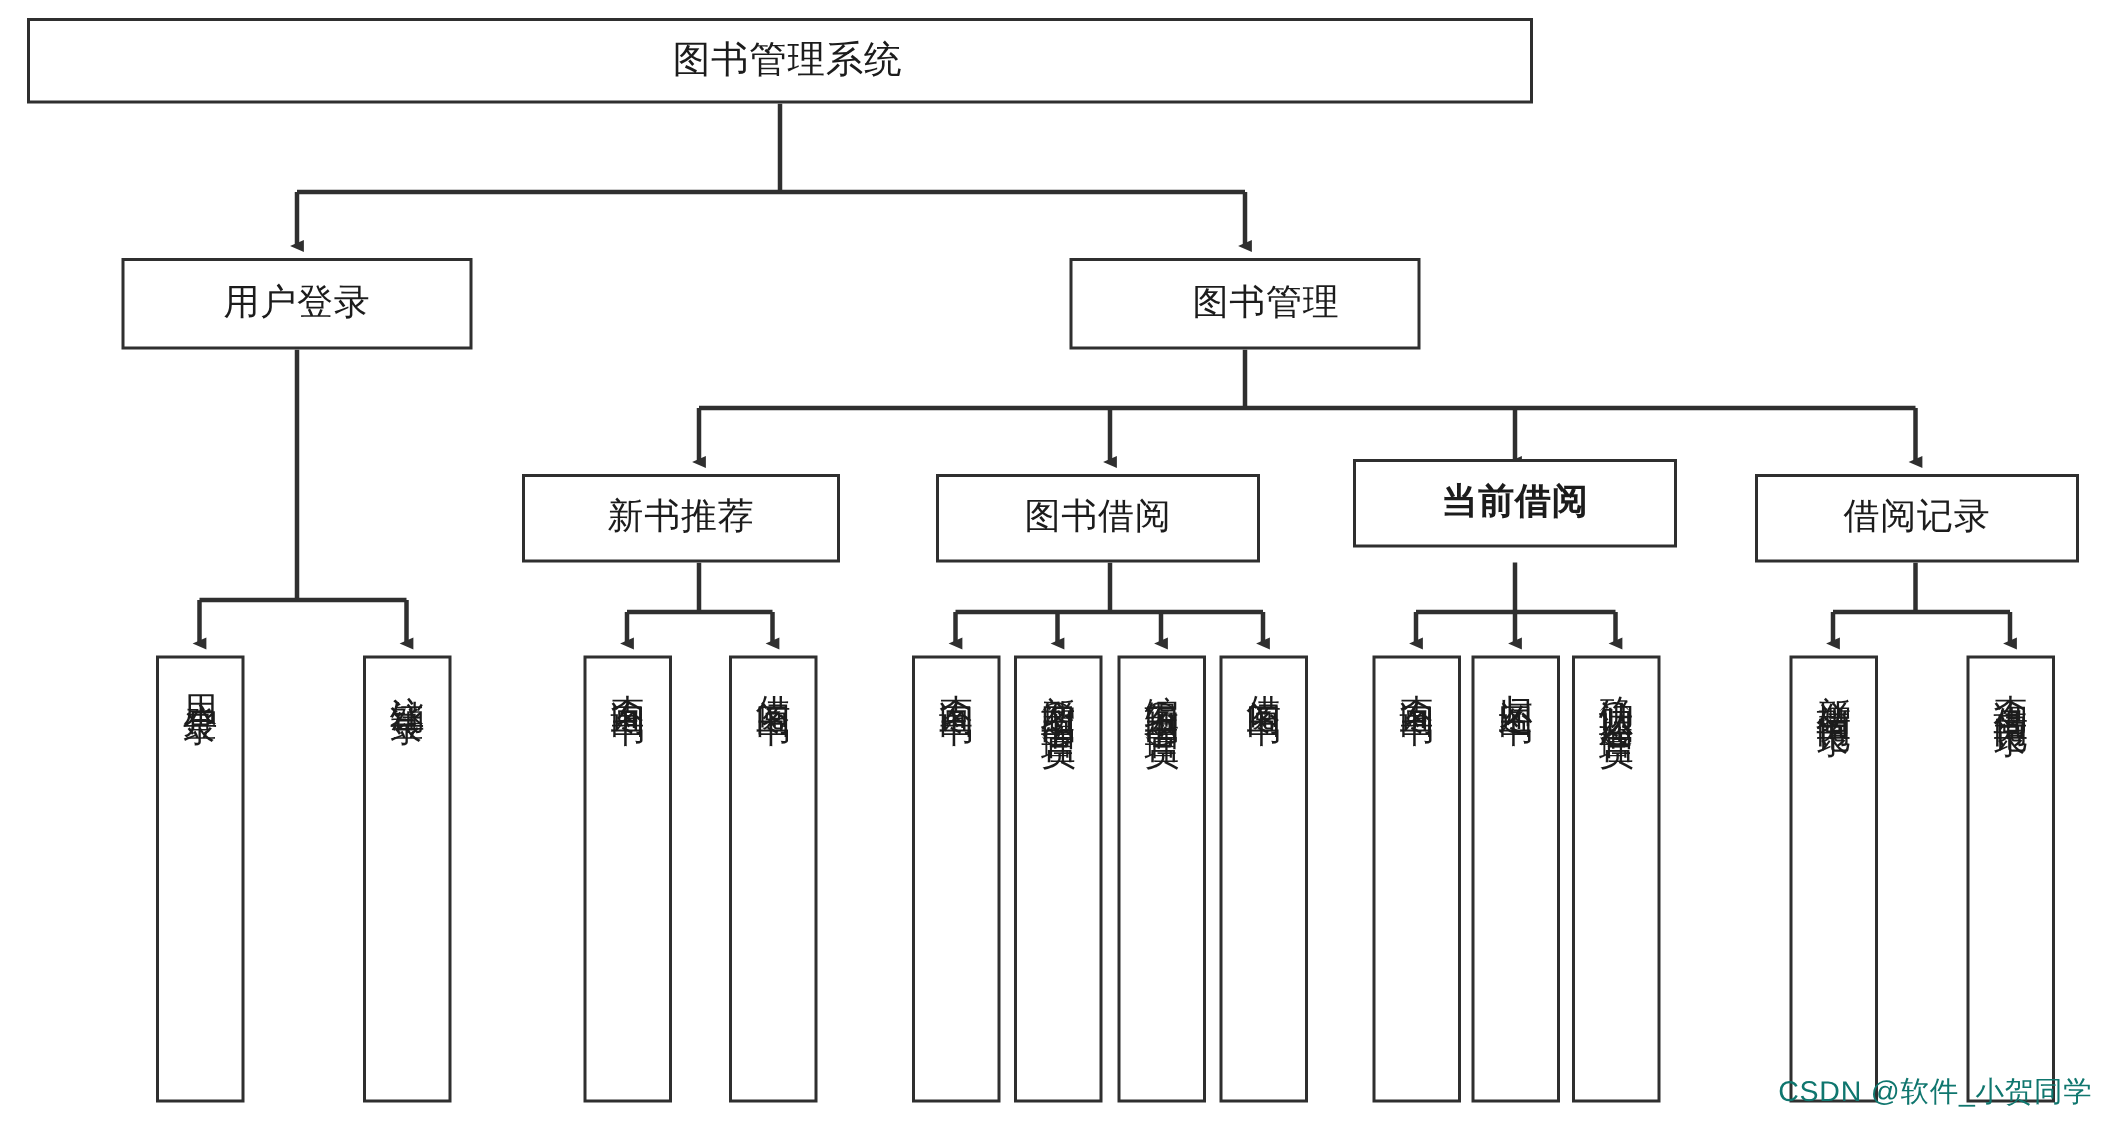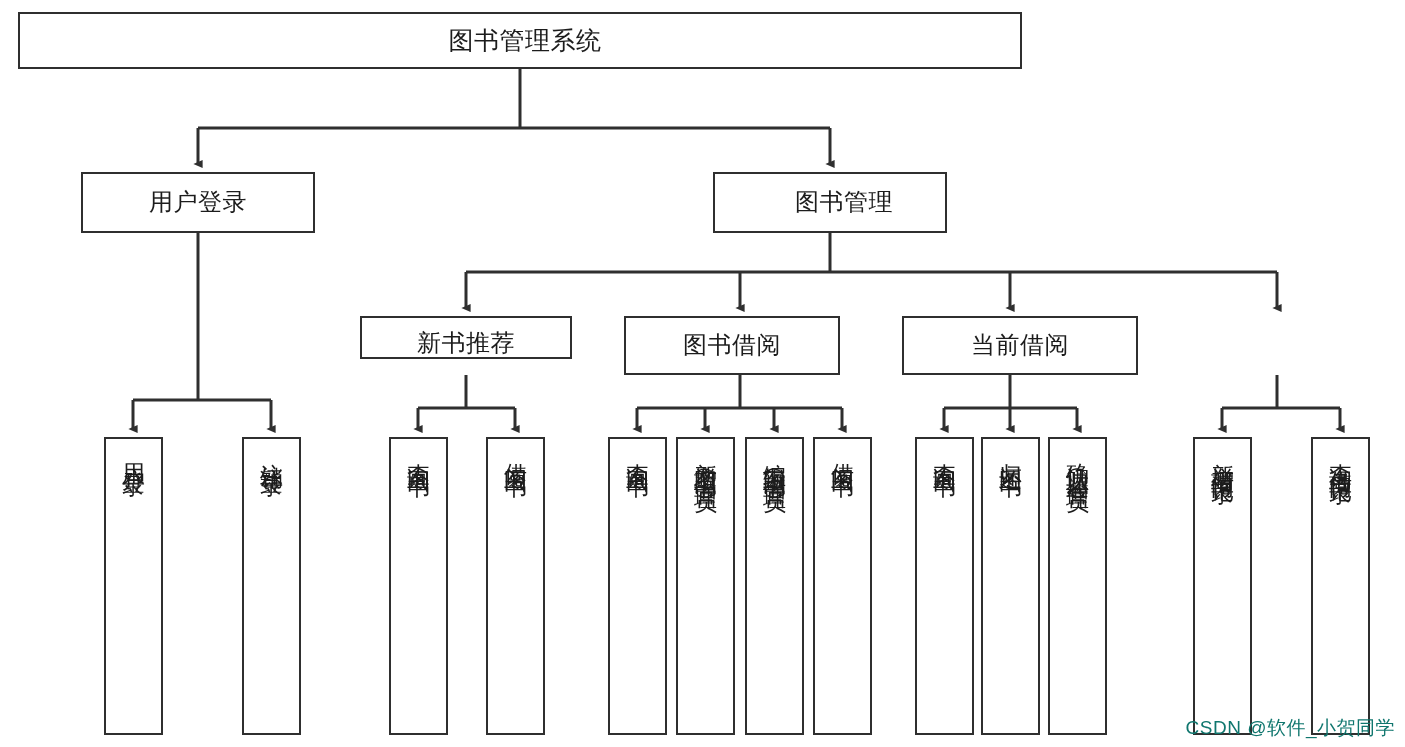--- a/index.html
+++ b/index.html
@@ -131,32 +131,35 @@
   </div>
 
   <div class="node-box lvl1" style="left:81px; top:172px; width:234px; height:61px;">
     <span class="node-label">用户登录</span>
   </div>
 
   <div class="node-box lvl1" style="left:713px; top:172px; width:234px; height:61px;padding-left:28px;">
     <span class="node-label">图书管理</span>
   </div>
 
-  <div class="node-box lvl2" style="left:360px; top:316px; width:212px; height:43px;align-items:flex-end;">
+  <div class="node-box lvl2" style="left:348px; top:316px; width:212px; height:59px;">
     <span class="node-label">新书推荐</span>
   </div>
 
   <div class="node-box lvl2" style="left:624px; top:316px; width:216px; height:59px;">
     <span class="node-label">图书借阅</span>
   </div>
 
-  <div class="node-box lvl2" style="left:902px; top:316px; width:236px; height:59px;">
+  <div class="node-box lvl2" style="left:902px; top:306px; width:216px; height:59px;font-weight:bold;">
     <span class="node-label">当前借阅</span>
   </div>
 
+  <div class="node-box lvl2" style="left:1170px; top:316px; width:216px; height:59px;">
+    <span class="node-label">借阅记录</span>
+  </div>
 
   <div class="node-box leaf" style="left:104px; top:437px; width:59px; height:298px;">
     <span class="node-label">用户登录</span>
   </div>
 
   <div class="node-box leaf" style="left:242px; top:437px; width:59px; height:298px;">
     <span class="node-label">注销登录</span>
   </div>
 
   <div class="node-box leaf" style="left:389px; top:437px; width:59px; height:298px;">

